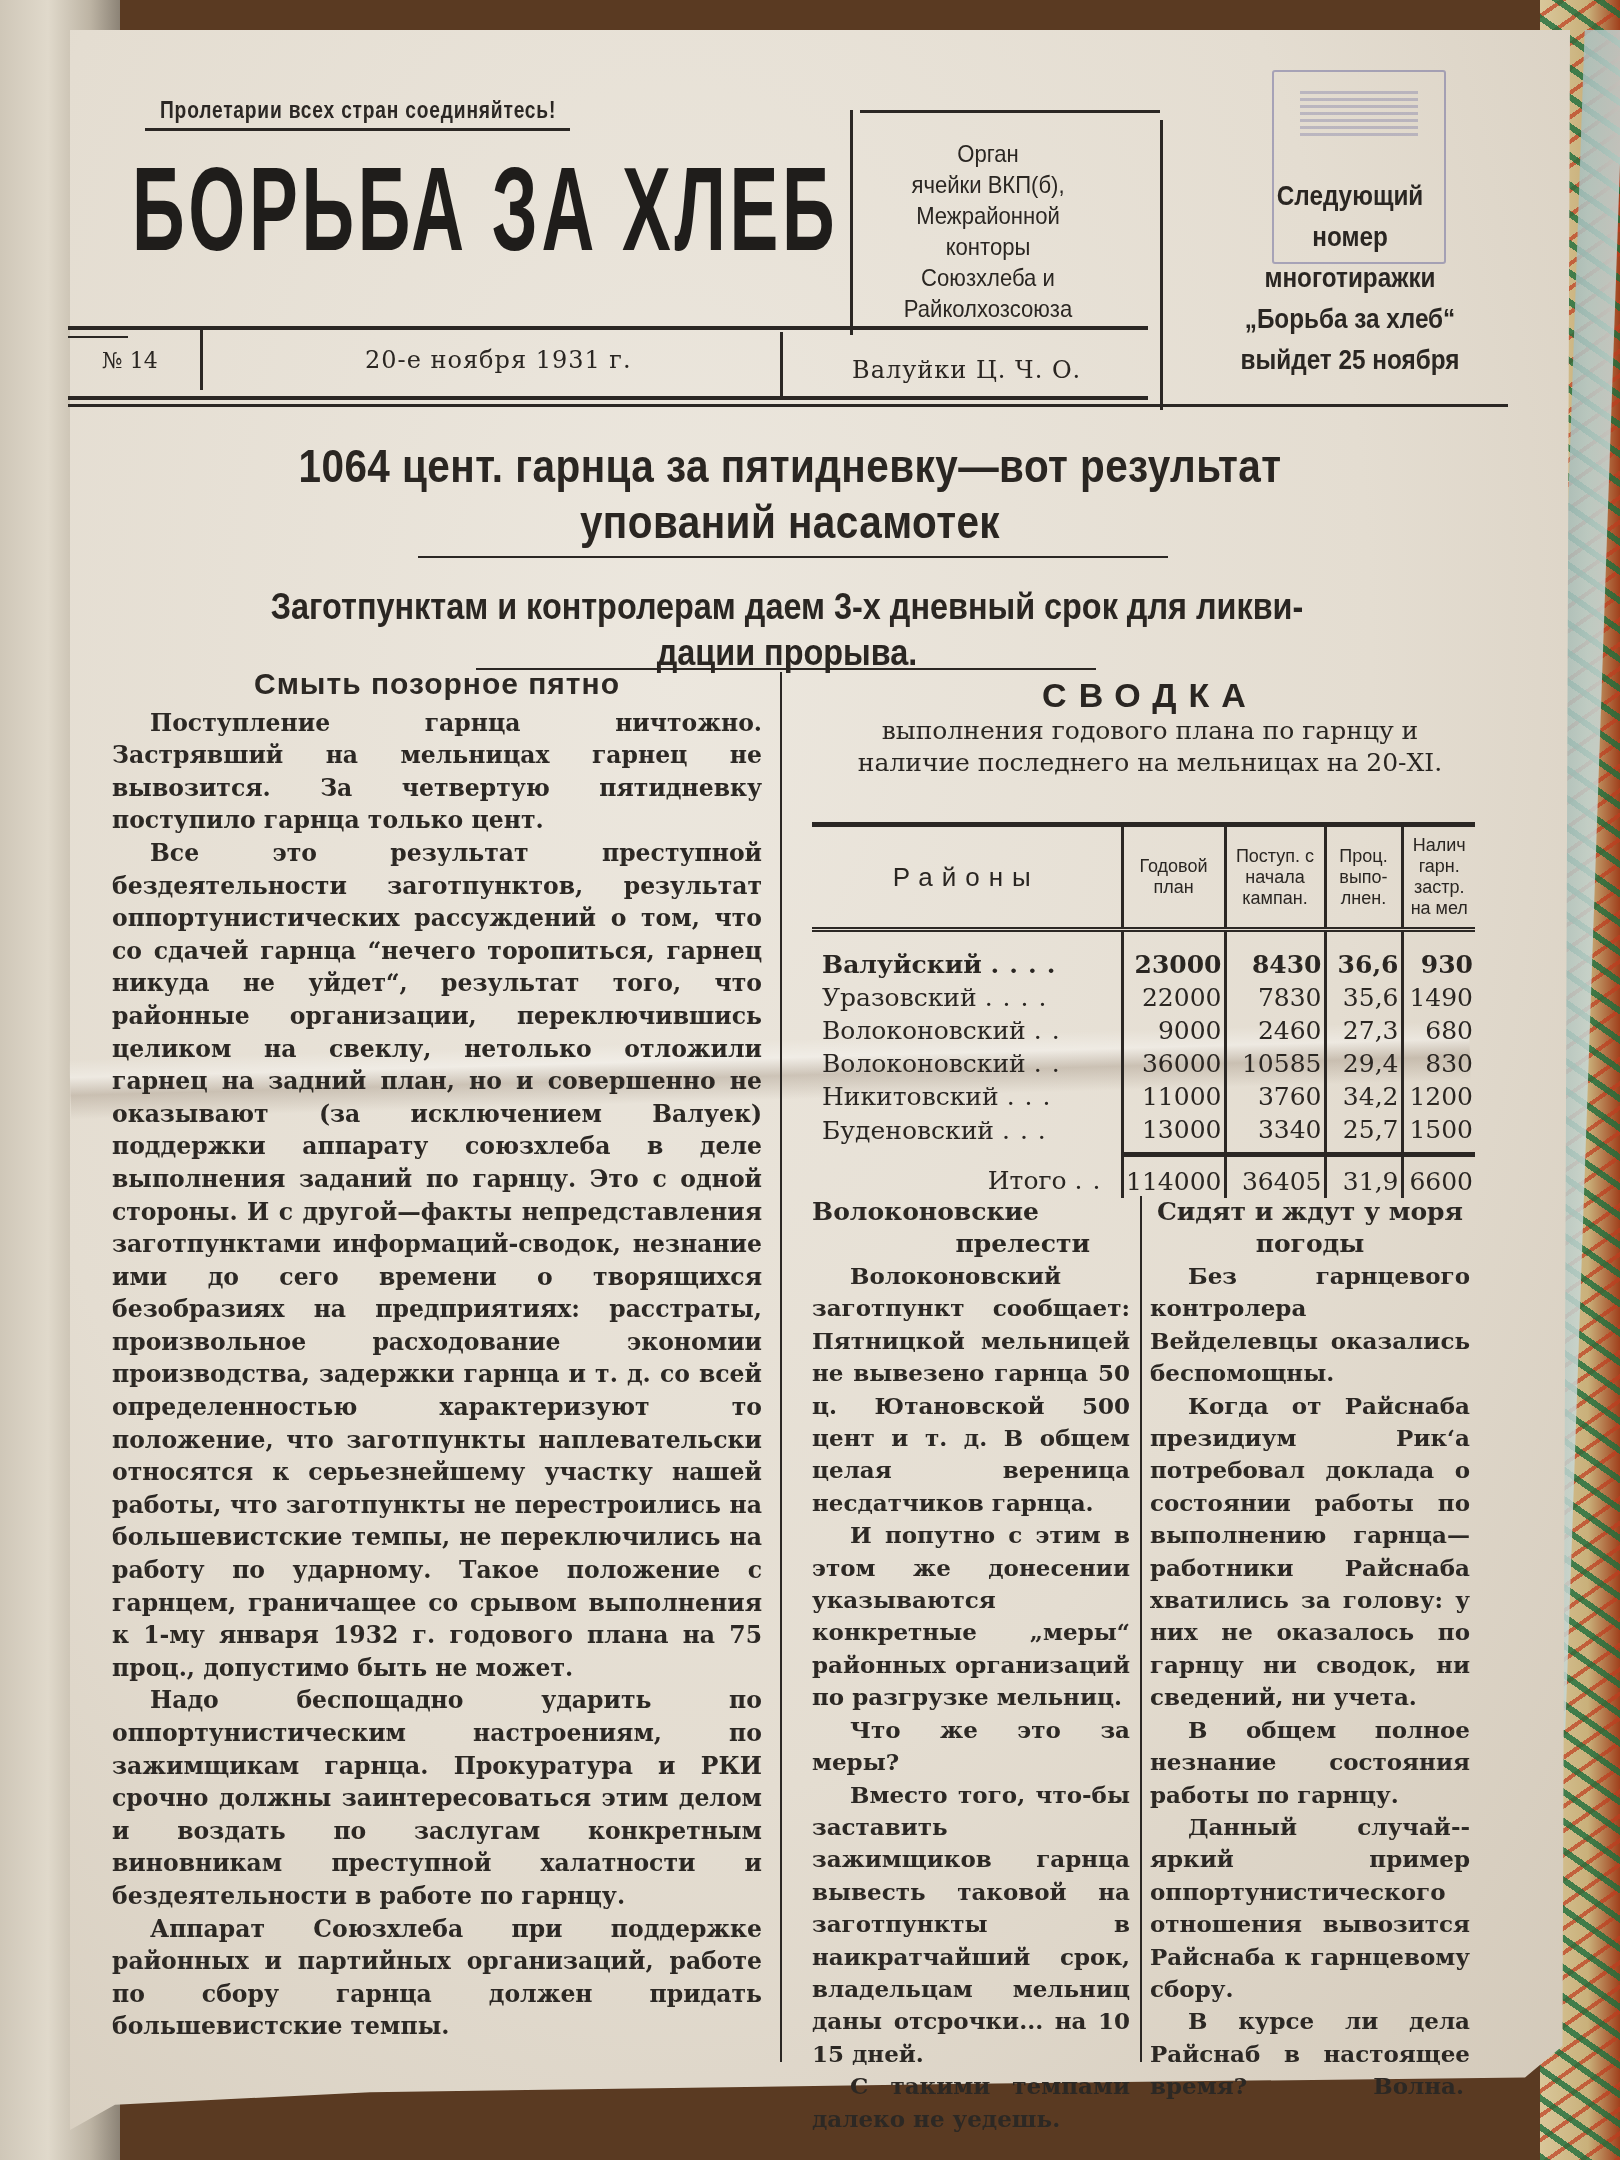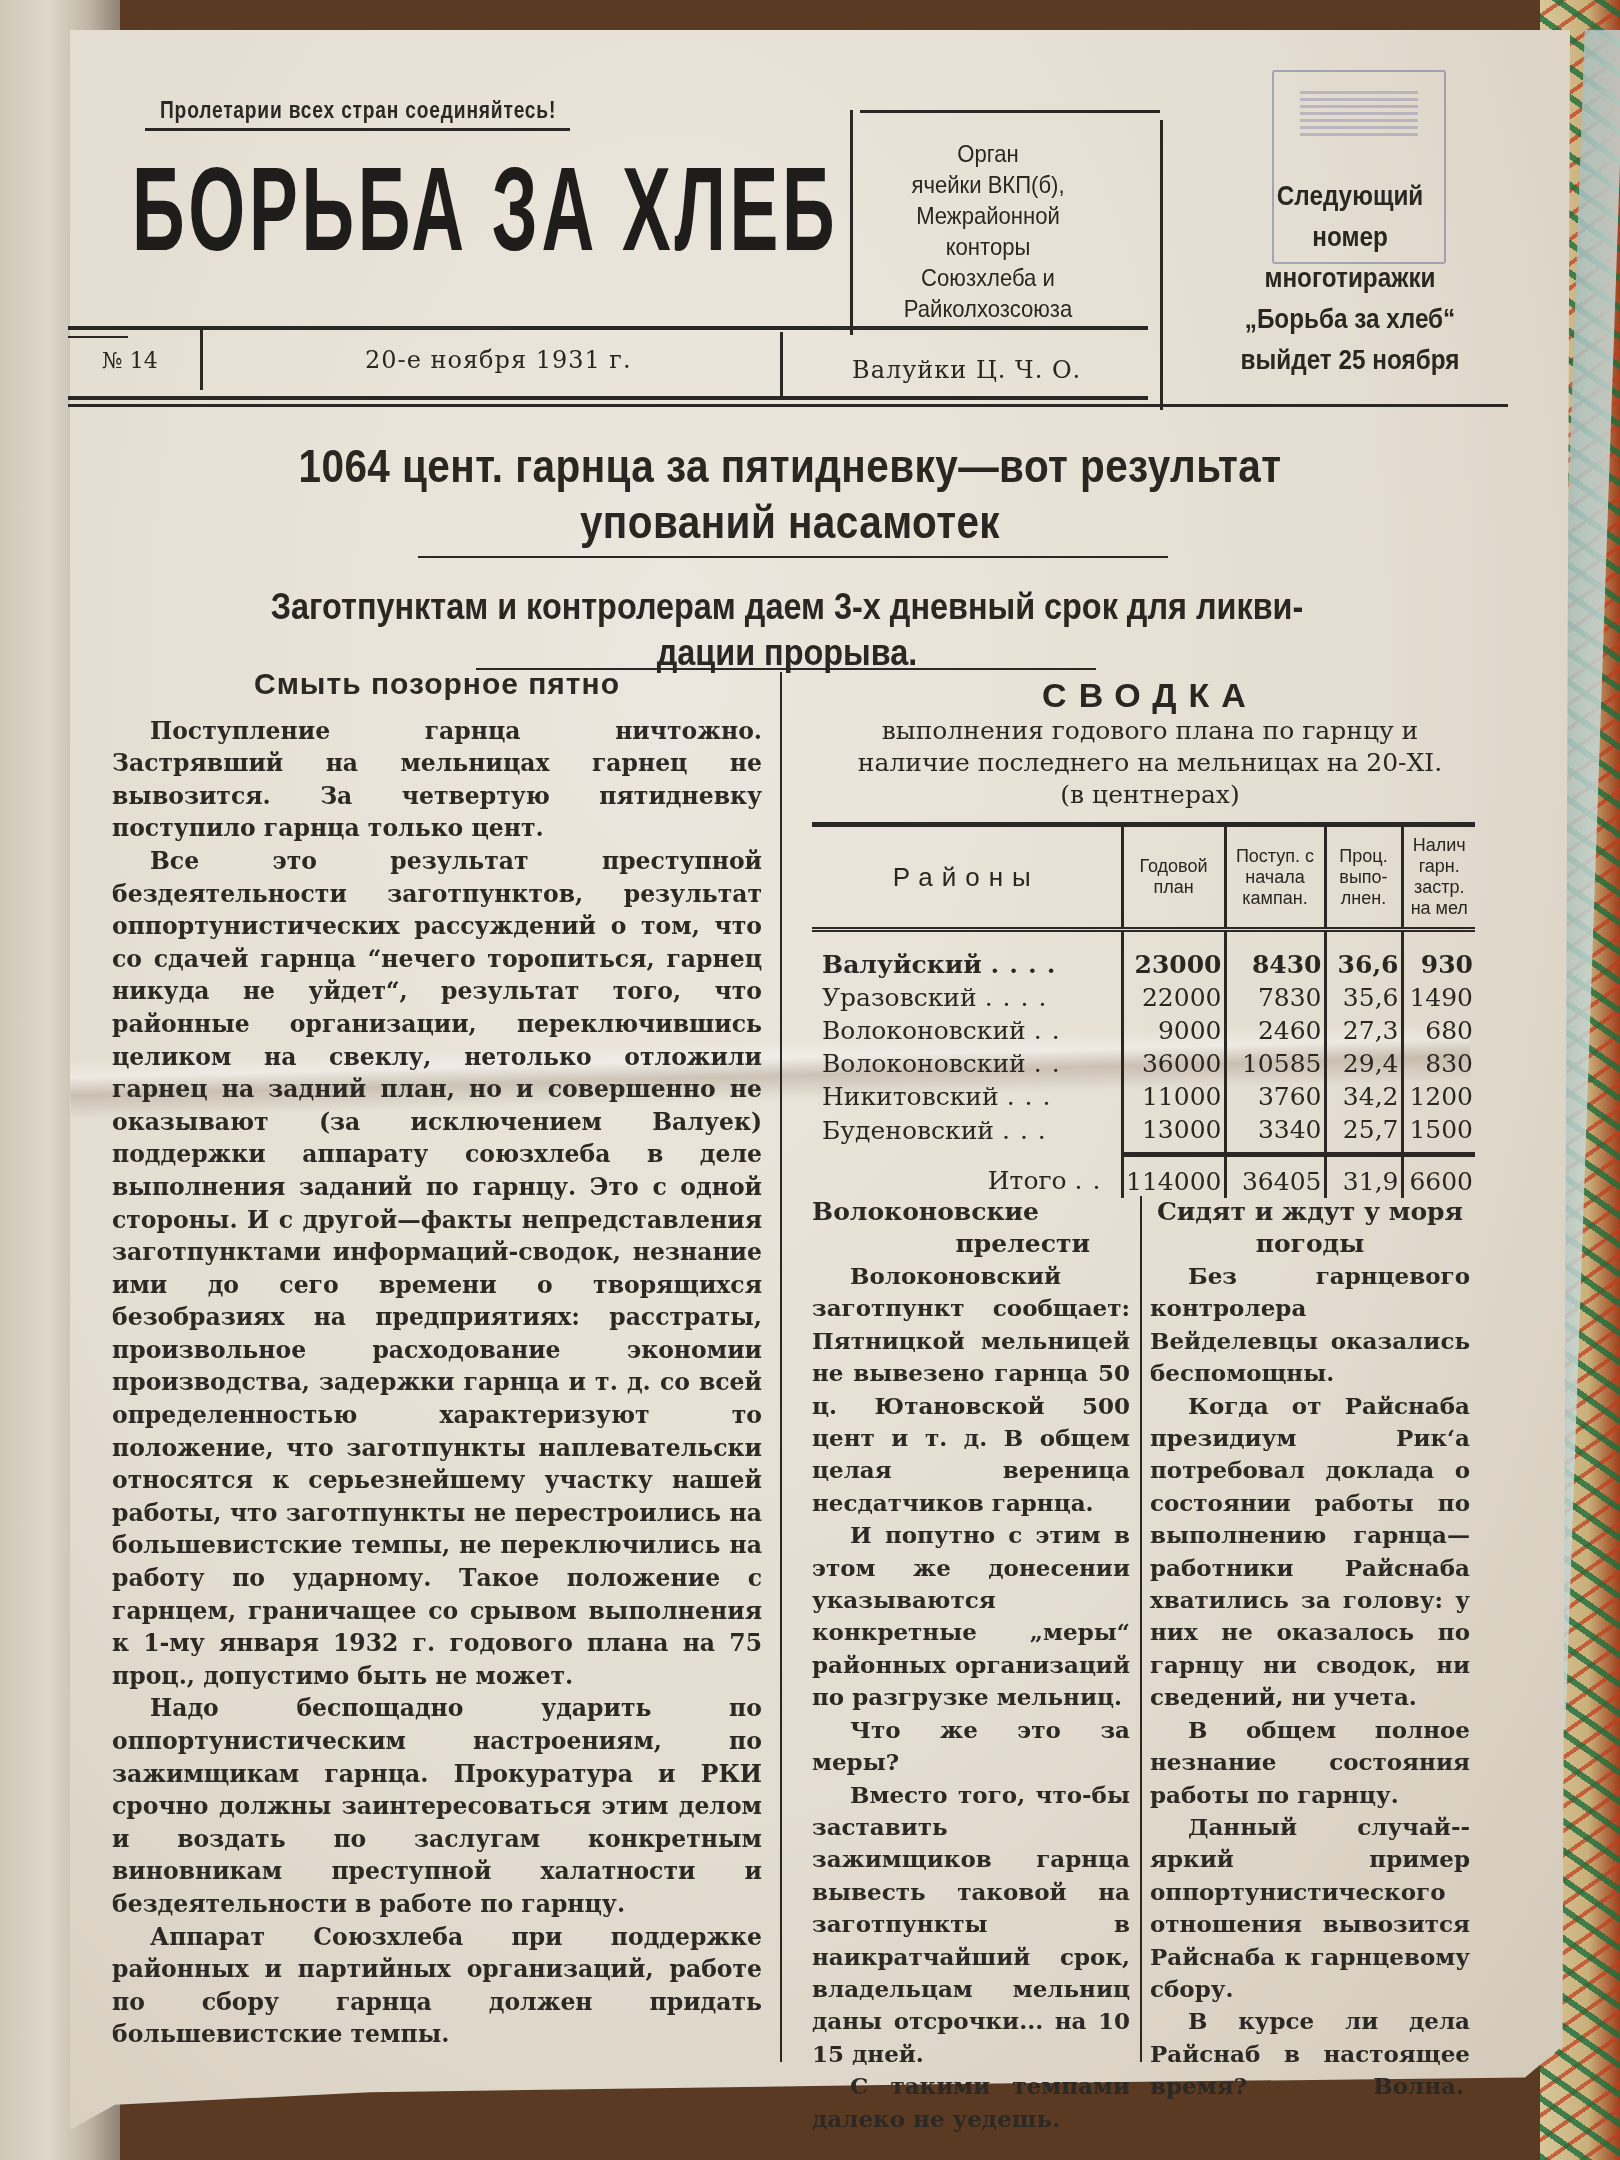--- a/index.html
+++ b/index.html
@@ -92,21 +92,21 @@
   .col-head {
     font-family:"Liberation Sans",sans-serif; font-weight:bold; text-align:center;
   }
   .body-text {
     font-family:"DejaVu Serif",serif; font-size:23.5px; line-height:32.6px;
     text-align:justify; color:#2c2824;
   }
   .body-text p { margin:0; text-indent:38px;font-weight:bold; }
 
   .col1 { left:112px; top:668px; width:650px; }
-  .col1 .col-head { font-size:30px; letter-spacing:1px; margin-bottom:14px; }
+  .col1 .col-head { font-size:30px; letter-spacing:1px; margin-bottom:6px; }
 
   .svodka-head { left:820px; top:676px; width:660px; text-align:center; }
   .svodka-title { font-family:"Liberation Sans",sans-serif; font-weight:900; font-size:34px; letter-spacing:12px; }
   .svodka-sub { font-size:25px; line-height:32px; }
 
   table.svodka {
     position:absolute; left:812px; top:822px; width:663px;
     border-collapse:collapse; font-size:25px; font-family:"DejaVu Serif",serif;
   }
   table.svodka th {
@@ -199,21 +199,20 @@
   <p>Поступление гарнца ничтожно. Застрявший на мельницах гарнец не вывозится. За четвертую пятидневку поступило гарнца только      цент.</p>
   <p>Все это результат преступной бездеятельности заготпунктов, результат оппортунистических рассуждений о том, что со сдачей гарнца “нечего торопиться, гарнец никуда не уйдет“, результат того, что районные организации, переключившись целиком на свеклу, нетолько отложили гарнец на задний план, но и совершенно не оказывают (за исключением Валуек) поддержки аппарату союзхлеба в деле выполнения заданий по гарнцу. Это с одной стороны. И с другой—факты непредставления заготпунктами информаций-сводок, незнание ими до сего времени о творящихся безобразиях на предприятиях: расстраты, произвольное расходование экономии производства, задержки гарнца и т. д. со всей определенностью характеризуют то положение, что заготпункты наплевательски относятся к серьезнейшему участку нашей работы, что заготпункты не перестроились на большевистские темпы, не переключились на работу по ударному. Такое положение с гарнцем, граничащее со срывом выполнения к 1-му января 1932 г. годового плана на 75 проц., допустимо быть не может.</p>
   <p>Надо беспощадно ударить по оппортунистическим настроениям, по зажимщикам гарнца. Прокуратура и РКИ срочно должны заинтересоваться этим делом и воздать по заслугам конкретным виновникам преступной халатности и бездеятельности в работе по гарнцу.</p>
   <p>Аппарат Союзхлеба при поддержке районных и партийных организаций, работе по сбору гарнца должен придать большевистские темпы.</p>
 </div>
 
 <div class="abs svodka-head">
   <div class="svodka-title">СВОДКА</div>
   <div class="svodka-sub">выполнения годового плана по гарнцу и</div>
   <div class="svodka-sub">наличие последнего на мельницах на 20-XI.</div>
-  <div class="svodka-sub">(в центнерах)</div>
 </div>
 
 <table class="svodka">
   <colgroup>
     <col style="width:310px">
       <col style="width:103px">
       <col style="width:100px">
       <col style="width:77px">
       <col style="width:73px">
   </colgroup>

